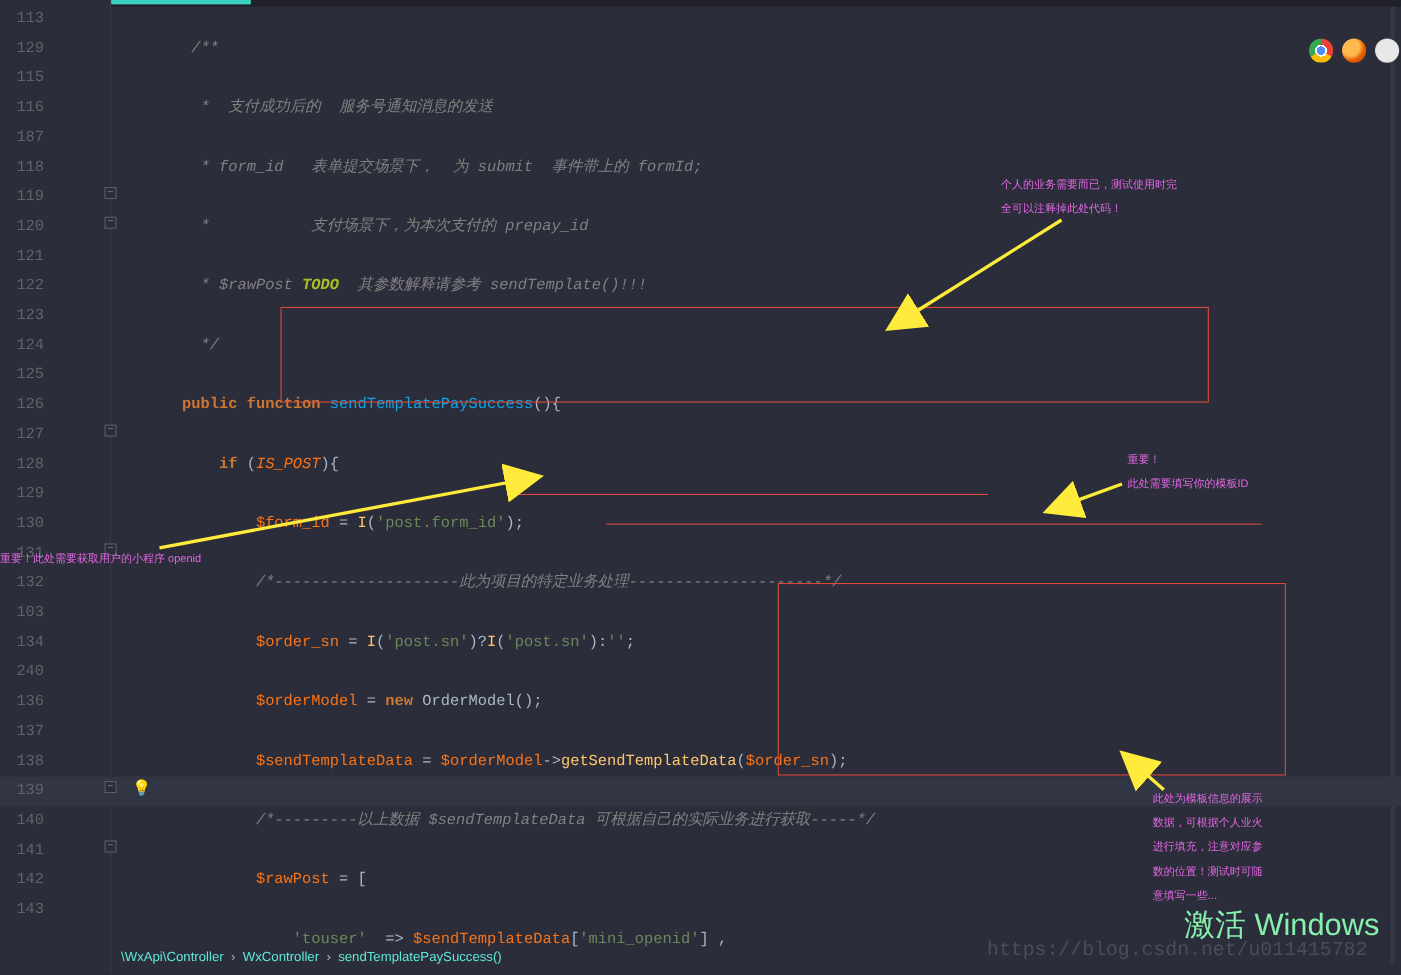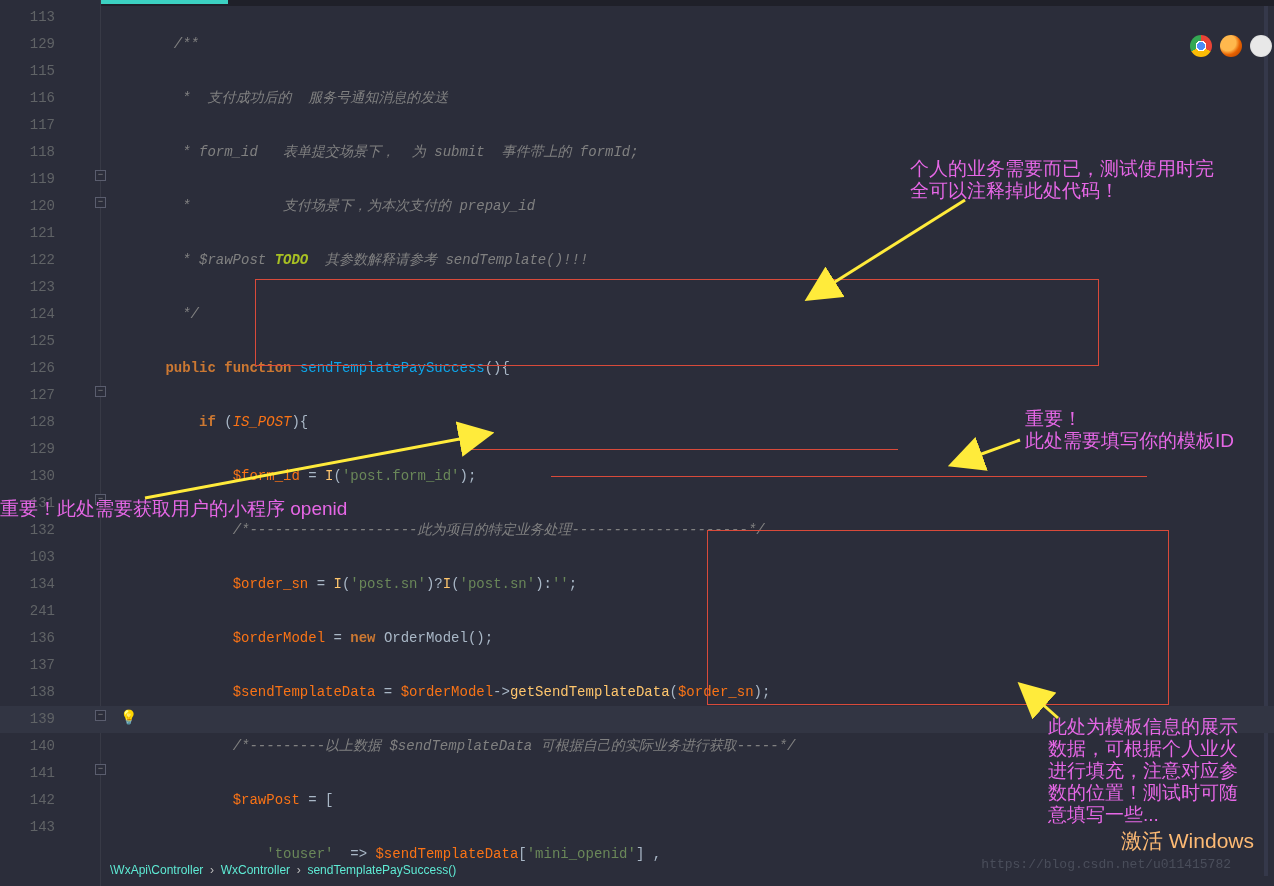--- a/index.html
+++ b/index.html
@@ -1,38 +1,38 @@
 <!DOCTYPE html>
 <html><head>
 <meta charset="utf-8">
 <style>
   html,body{margin:0;padding:0;background:#2b2d3a;color:#a9b7c6;font-family:Consolas,"Courier New",monospace;font-size:14px;line-height:27px;overflow:hidden}
   .editor{position:relative;width:1274px;height:886px;background:#2b2d3a}
-  .gutter{position:absolute;left:0;top:0;width:70px;height:100%;text-align:right;color:#606366;padding-right:15px;box-sizing:border-box;padding-top:4px}
+  .gutter{position:absolute;left:0;top:0;width:70px;height:100%;text-align:center;color:#606366;padding-right:15px;box-sizing:border-box;padding-top:4px}
   .gutter div{height:27px}
   .fold-col{position:absolute;left:95px;top:0;width:12px;height:100%}
   .fold-col .fm{position:absolute;left:0;width:11px;height:11px;border:1px solid #5a5d6e;background:#2b2d3a;font-size:9px;line-height:9px;text-align:center;color:#888;cursor:pointer;box-sizing:border-box}
   .code{position:absolute;left:115px;top:4px;white-space:pre}
   .code div{height:27px}
   
   .c{color:#808080;font-style:italic}      
   .k{color:#cc7832;font-weight:bold}        
   .fn{color:#0ea5e9}                        
   .v{color:#f97316}                         
   .s{color:#6a8759}                         
   .it{font-style:italic}
   .call{color:#ffc66d}
   
   .redbox{position:absolute;border:1px solid #d94a3a;pointer-events:none}
-  .anno{position:absolute;color:#e667e6;font-family:"Microsoft YaHei",sans-serif;font-size:19px;line-height:22px;pointer-events:none;white-space:nowrap}
+  .anno{position:absolute;color:#e667e6;font-family:"Microsoft YaHei",sans-serif;font-size:10px;line-height:22px;pointer-events:none;white-space:nowrap}
   .arrow{position:absolute;pointer-events:none}
   .breadcrumb{position:absolute;left:110px;bottom:2px;color:#bbbbbb;font-family:"Segoe UI",sans-serif;font-size:12px}
   .breadcrumb span{color:#5eead4}
-  .watermark{position:absolute;right:20px;bottom:32px;color:#fdba74;font-family:"Microsoft YaHei",sans-serif;font-size:21px}
-  .urlwm{position:absolute;right:43px;bottom:8px;color:#5e6370;font-size:13px;opacity:.6}
+  .watermark{position:absolute;right:20px;bottom:32px;color:#86efac;font-family:"Microsoft YaHei",sans-serif;font-size:28px}
+  .urlwm{position:absolute;right:31px;bottom:8px;color:#5e6370;font-size:18px;opacity:.6}
   .bulb{position:absolute;left:120px;top:705px}
   .browser-icons{position:absolute;right:2px;top:35px;display:flex;gap:8px}
   .bicon{width:22px;height:22px;border-radius:50%}
   .chrome{background:radial-gradient(circle at 50% 50%,#4e8ef7 0 25%,#fff 25% 35%,transparent 35%),conic-gradient(#ea4335 0 120deg,#fbbc05 120deg 240deg,#34a853 240deg 360deg)}
   .ff{background:radial-gradient(circle at 35% 35%,#ffb84d 0 40%,#e66000 60%,#a63f00 100%)}
   .safari{background:radial-gradient(circle,#e8e8e8 0 60%,#bcbcbc 100%)}
   .tabstrip{position:absolute;left:0;top:0;width:1274px;height:6px;background:#1f2029}
   .tabstrip::before{content:"";position:absolute;left:58px;top:0;width:170px;height:4px;background:#3cd1c2}
   .gutter-bg{position:absolute;left:0;top:0;width:100px;height:100%;background:#2b2d3a;border-right:1px solid #383a46}
   .curline{position:absolute;left:0;width:1274px;height:27px;background:#323543}
@@ -46,39 +46,39 @@
   <div class="right-margin"></div>
   <div class="gutter-bg"></div>
 
   <div class="curline" style="top:706px"></div>
 
   <div class="gutter">
     <div>113</div>
     <div>129</div>
     <div>115</div>
     <div>116</div>
-    <div>117</div>
+    <div>187</div>
     <div>118</div>
     <div>119</div>
     <div>120</div>
     <div>121</div>
     <div>122</div>
     <div>123</div>
     <div>124</div>
     <div>125</div>
     <div>126</div>
     <div>127</div>
     <div>128</div>
     <div>129</div>
     <div>130</div>
     <div>131</div>
     <div>132</div>
     <div>103</div>
     <div>134</div>
-    <div>241</div>
+    <div>240</div>
     <div>136</div>
     <div>137</div>
     <div>138</div>
     <div>139</div>
     <div>140</div>
     <div>141</div>
     <div>142</div>
     <div>143</div>
   </div>
 

